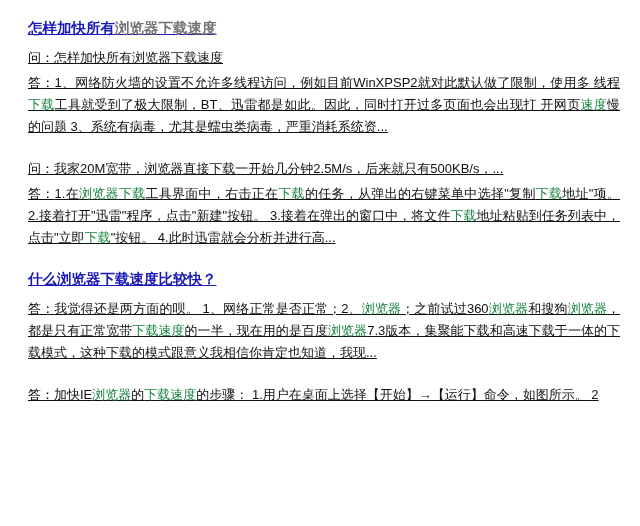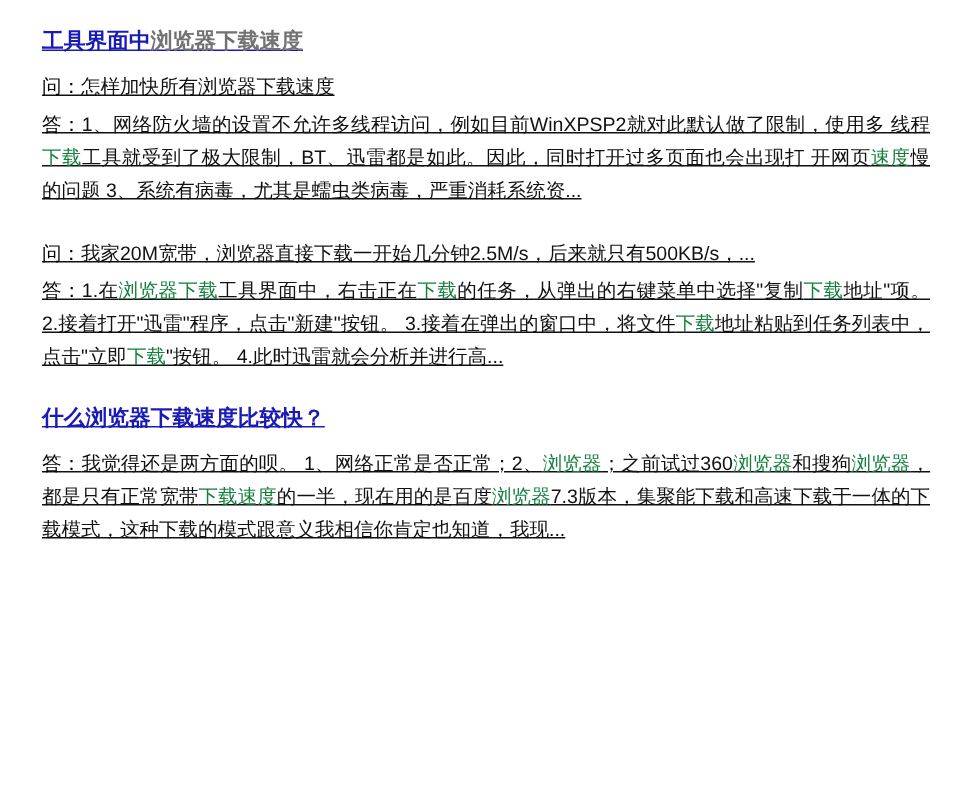--- a/index.html
+++ b/index.html
@@ -50,34 +50,37 @@
   .hl {
     color: #15803d;
   }
 </style>
 </head>
 <body>
 
 <div class="page">
   <div class="results-list">
       <div class="result">
-        <div><a class="result-title"><span class="">工具界面中</span><span class="hl">浏览器下载速度</span></a></div>
+        <div><a class="result-title"><span class="">怎样加快所有</span><span class="hl">浏览器下载速度</span></a></div>
         <div class="qa-block">
           <div class="qa-line"><span class="label">问：</span><span class="">怎样加快所有浏览器下载速度</span></div>
           <div class="qa-line"><span class="label">答：</span><span class="">1、网络防火墙的设置不允许多线程访问，例如目前WinXPSP2就对此默认做了限制，使用多 线程</span><span class="hl">下载</span><span class="">工具就受到了极大限制，BT、迅雷都是如此。因此，同时打开过多页面也会出现打 开网页</span><span class="hl">速度</span><span class="">慢</span><span class="">的问题 3、系统有病毒，尤其是蠕虫类病毒，严重消耗系统资...</span></div>
         </div>
       </div>
       <div class="result">
         <div class="qa-block">
           <div class="qa-line"><span class="label">问：</span><span class="">我家20M宽带，浏览器直接下载一开始几分钟2.5M/s，后来就只有500KB/s，...</span></div>
           <div class="qa-line"><span class="label">答：</span><span class="">1.在</span><span class="hl">浏览器</span><span class="hl">下载</span><span class="">工具界面中，右击正在</span><span class="hl">下载</span><span class="">的任务，从弹出的右键菜单中选择"复制</span><span class="hl">下载</span><span class="">地址"项。 2.接着打开"迅雷"程序，点击"新建"按钮。 3.接着在弹出的窗口中，将文件</span><span class="hl">下载</span><span class="">地址粘贴到任务列表中，点击"立即</span><span class="hl">下载</span><span class="">"按钮。 4.此时迅雷就会分析并进行高...</span></div>
         </div>
       </div>
       <div class="result">
         <div><a class="result-title"><span class="">什么浏览器下载速度比较快？</span></a></div>
         <div class="qa-block">
           <div class="qa-line"><span class="label">答：</span><span class="">我觉得还是两方面的呗。 1、网络正常是否正常；2、</span><span class="hl">浏览器</span><span class="">；之前试过360</span><span class="hl">浏览器</span><span class="">和搜狗</span><span class="hl">浏览器</span><span class="">，都是只有正常宽带</span><span class="hl">下载速度</span><span class="">的一半，现在用的是百度</span><span class="hl">浏览器</span><span class="">7.3版本，集聚能下载和高速下载于一体的下载模式，这种下载的模式跟意义我相信你肯定也知道，我现...</span></div>
         </div>
       </div>
       <div class="result">
+        <div class="qa-block">
+          <div class="qa-line"><span class="label">答：</span><span class="">加快IE</span><span class="hl">浏览器</span><span class="">的</span><span class="hl">下载速度</span><span class="">的步骤： 1.用户在桌面上选择【开始】→【运行】命令，如图所示。 2</span></div>
+        </div>
       </div>
     </div>
 </div>
 
 </body></html>

